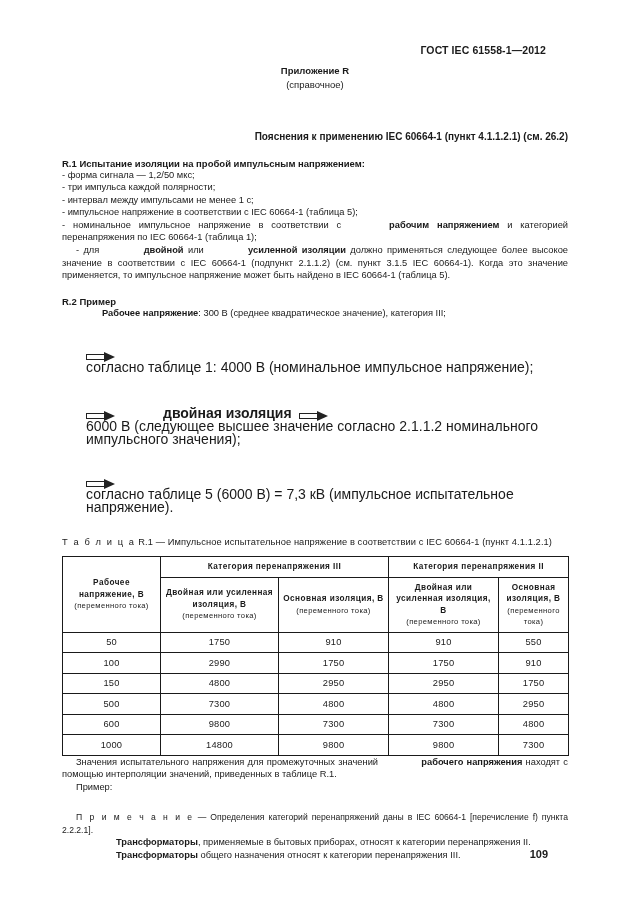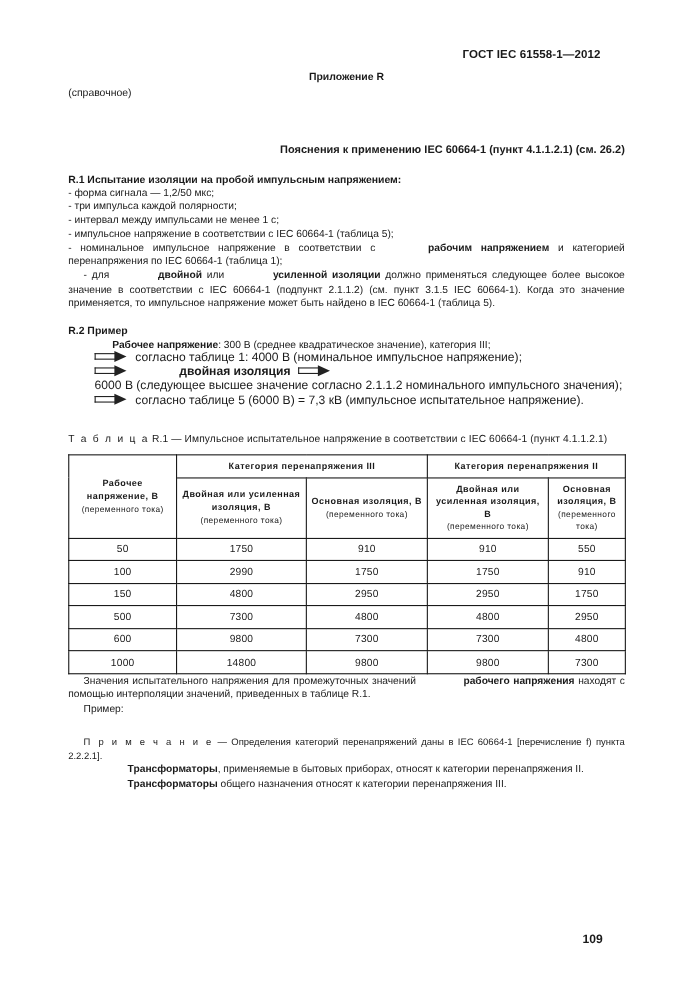--- a/index.html
+++ b/index.html
@@ -45,21 +45,21 @@
     width: 506px;
   }
 
   .annex-title {
     text-align: center;
     font-size: 9.5px;
     font-weight: bold;
     line-height: 13.5px;
   }
   .annex-sub {
-    text-align: left;
+    text-align: center;
     font-size: 9.5px;
     font-weight: normal;
     line-height: 13px;
   }
 
   .section-title {
     text-align: right;
     font-size: 10px;
     font-weight: bold;
     margin-top: 40px;
@@ -88,26 +88,27 @@
     font-size: 9.3px;
     line-height: 12.6px;
     margin: 0;
     text-align: justify;
   }
   .indent { text-indent: 14px; }
   b, .b { font-weight: bold; padding-left: 40px; }
 
   
   .arrow-row {
-    font-size: 11px;
+    font-size: 14px;
     line-height: 13px;
     display: flex;
-    align-items: flex-start;
+    align-items: flex-end;
     margin-left: 24px;
     flex-wrap: wrap;
+    margin-top: 33px;
   }
   .arrow-glyph {
     display: inline-block;
     width: 30px;
     height: 9px;
     position: relative;
     margin-right: 7px;
     flex: none;
   }
   .arrow-glyph::before {

